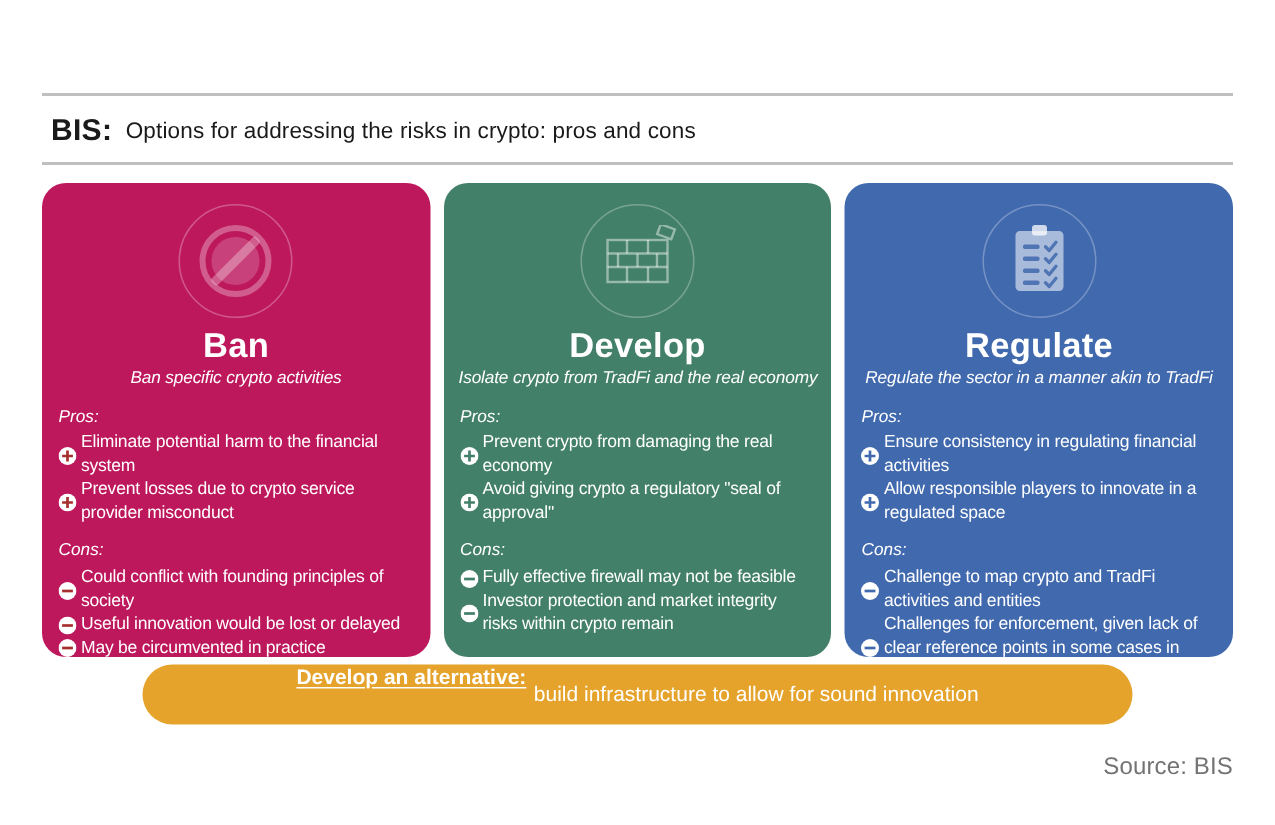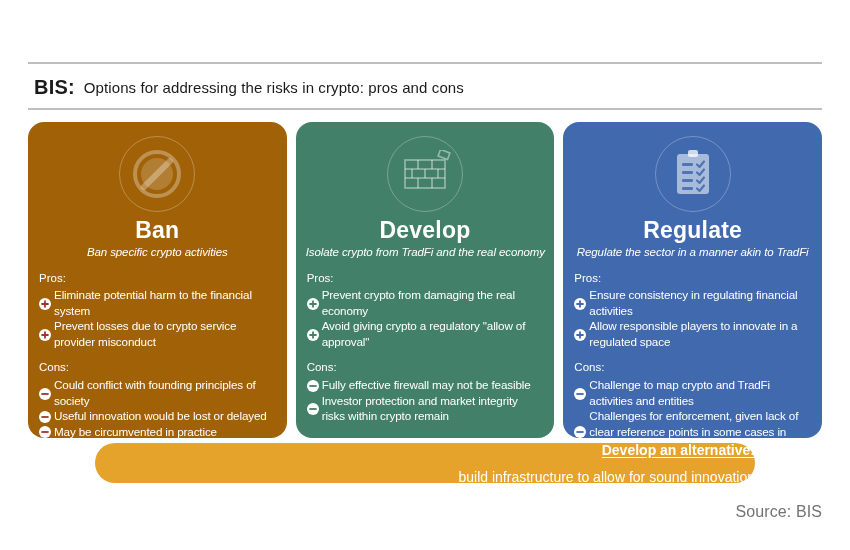--- a/index.html
+++ b/index.html
@@ -65,21 +65,21 @@
   }
 
   .panel {
     position: relative;
     flex: 1 1 0;
     border-radius: 16px;
     padding: 10px 10px 0 10px;
     color: #ffffff;
     overflow: hidden;
   }
-  .panel.red   { background: #a16207; }
+  .panel.red   { background: #be185d; }
   .panel.green { background: #43806a; }
   .panel.blue  { background: #4169ae; }
 
   
   .panel-icon {
     margin: 4px auto 0 auto;
     width: 76px;
     height: 76px;
     border-radius: 50%;
     border: 1.5px solid rgba(255,255,255,0.28);
@@ -105,20 +105,21 @@
     line-height: 1.25;
     letter-spacing: -.1px;
     white-space: nowrap;
   }
 
   .panel-body {
     margin-top: 11px;
     padding: 0 1px;
   }
   .section-label {
+    font-style: italic;
     font-size: 11.5px;
     line-height: 1.35;
     margin-bottom: 1px;
   }
   .section-gap { height: 11px; }
 
   .bullet {
     display: flex;
     align-items: center;
     gap: 3px;
@@ -139,25 +140,24 @@
   
   .banner {
     position: absolute;
     left: 95px;
     top: 443px;
     width: 660px;
     height: 40px;
     background: #e5a32b;
     border-radius: 20px;
     display: flex;
-    align-items: flex-end;
+    align-items: flex-start;
     justify-content: center;
     color: #ffffff;
     white-space: nowrap;
-    flex-direction: column;
   }
   .banner-lead {
     font-size: 14px;
     font-weight: bold;
     text-decoration: underline;
     text-underline-offset: 2px;
   }
   .banner-rest {
     font-size: 14px;
     font-weight: 400;
@@ -289,21 +289,21 @@
           </span>
           <span class="bullet-text">Prevent crypto from damaging the real economy</span>
         </div>
         <div class="bullet">
           <span class="bullet-glyph">
             <svg width="12" height="12" viewBox="0 0 12 12">
                 <circle cx="6" cy="6" r="6" fill="#fff"></circle>
                 <path d="M5.1 2.4h1.8v2.7h2.7v1.8H6.9v2.7H5.1V6.9H2.4V5.1h2.7z" fill="#43806a"></path>
               </svg>
           </span>
-          <span class="bullet-text">Avoid giving crypto a regulatory "allow of approval"</span>
+          <span class="bullet-text">Avoid giving crypto a regulatory "seal of approval"</span>
         </div>
 
         <div class="section-gap"></div>
 
         <div class="section-label">Cons:</div>
 
         <div class="bullet">
           <span class="bullet-glyph">
             <svg width="12" height="12" viewBox="0 0 12 12">
                 <circle cx="6" cy="6" r="6" fill="#fff"></circle>

